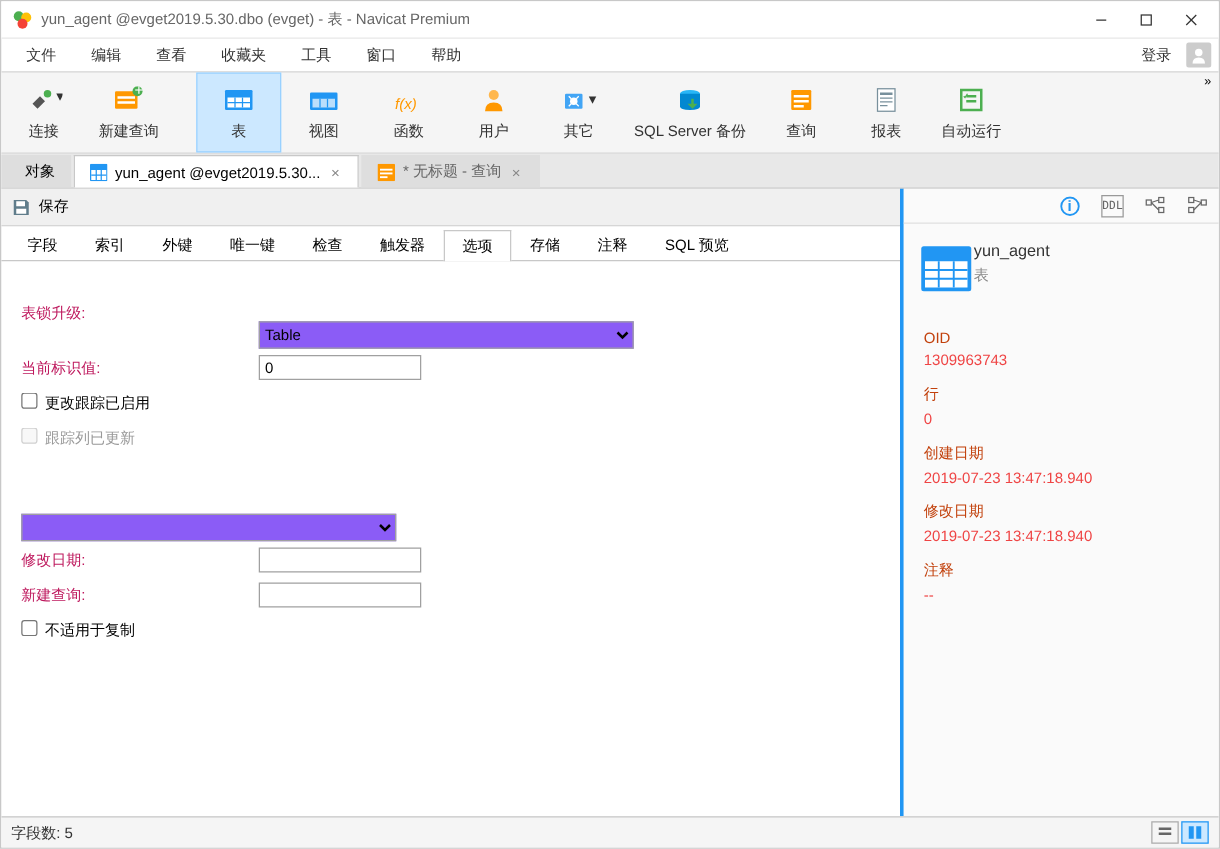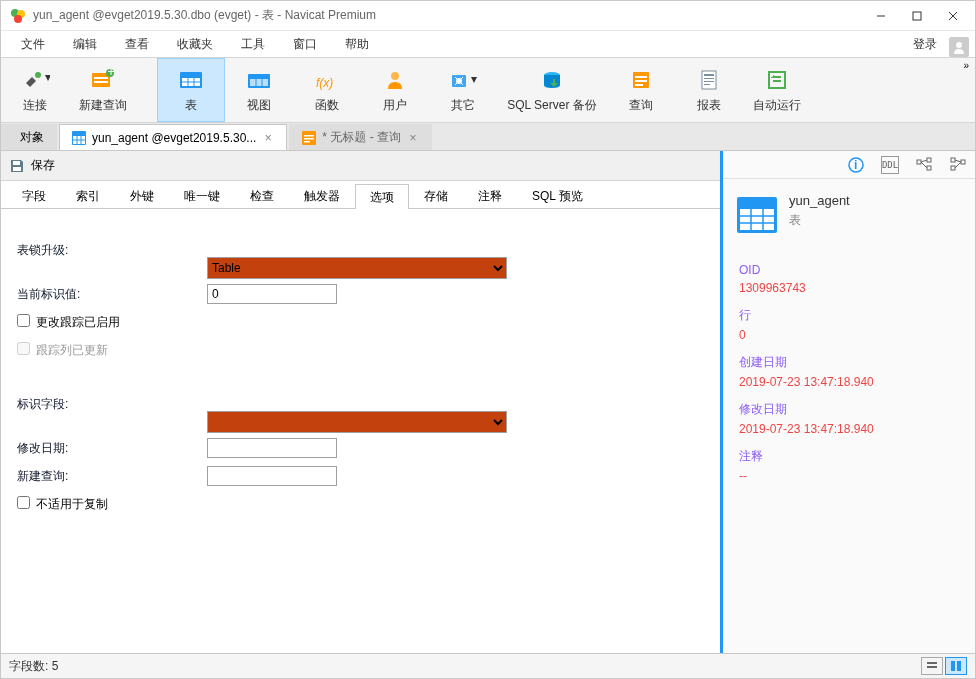--- a/index.html
+++ b/index.html
@@ -6,21 +6,21 @@
 body { width: 976px; height: 679px; background: #fff; overflow: hidden; display: flex; flex-direction: column; border: 1px solid #c8c8c8; }
 
 
 .titlebar { height: 30px; background: #fff; display: flex; align-items: center; padding: 0 4px 0 8px; border-bottom: 1px solid #e8e8e8; }
 .titlebar .logo { width: 18px; height: 18px; border-radius: 50%; margin-right: 6px; position: relative; }
 .titlebar .logo svg { width: 18px; height: 18px; }
 .titlebar .title { color: #666; font-size: 12px; flex: 1; }
 .titlebar .winbtn { width: 36px; height: 30px; display: flex; align-items: center; justify-content: center; color: #666; cursor: pointer; }
 
 
-.menubar { height: 26px; display: flex; align-items: flex-end; padding: 0 6px; }
+.menubar { height: 26px; display: flex; align-items: center; padding: 0 6px; }
 .menubar .menuitem { padding: 4px 14px; color: #333; cursor: pointer; }
 .menubar .spacer { flex: 1; }
 .menubar .login { padding: 4px 8px; color: #333; cursor: pointer; }
 .menubar .avatar { width: 20px; height: 20px; background: #ccc; border-radius: 2px; margin-left: 4px; display: flex; align-items: center; justify-content: center; }
 
 
 .ribbon { height: 66px; background: #f5f5f5; border-top: 1px solid #d6d6d6; border-bottom: 1px solid #d6d6d6; display: flex; align-items: stretch; position: relative; }
 .ribbon .rbtn { width: 68px; display: flex; flex-direction: column; align-items: center; justify-content: center; cursor: pointer; }
 .ribbon .rbtn.wide { width: 110px; }
 .ribbon .rbtn.active { background: #cce8ff; border: 1px solid #99d1ff; }
@@ -41,38 +41,38 @@
 .content { flex: 1; display: flex; flex-direction: column; border-right: 3px solid #2196f3; }
 .savebar { height: 30px; background: #f0f0f0; display: flex; align-items: center; padding: 0 8px; gap: 6px; border-bottom: 1px solid #d6d6d6; }
 .savebar .icon { width: 16px; height: 16px; }
 
 .proptabs { height: 28px; display: flex; border-bottom: 1px solid #c8c8c8; padding-left: 6px; }
 .proptab { padding: 0 14px; display: flex; align-items: center; cursor: pointer; border: 1px solid transparent; border-bottom: none; margin-top: 2px; }
 .proptab.active { background: #fff; border-color: #c8c8c8; position: relative; top: 1px; }
 
 .form { padding: 12px 16px; flex: 1; }
 .form .row { display: flex; align-items: center; min-height: 26px; margin-bottom: 2px; }
-.form .row .lbl { width: 190px; color: #0f172a; }
+.form .row .lbl { width: 190px; color: #be185d; }
 .form .row .lbl.disabled { color: #999; }
-.form select { width: 300px; height: 22px; border: 1px solid #a0a0a0; background: #c2410c; margin-top: 36px; }
+.form select { width: 300px; height: 22px; border: 1px solid #a0a0a0; background: #8b5cf6; margin-top: 36px; }
 .form input[type=text] { height: 20px; border: 1px solid #a0a0a0; padding: 0 4px; }
 .form input[type=text].w130 { width: 130px; }
 .form input[type=checkbox] { width: 13px; height: 13px; margin-right: 6px; }
 .form .cb { display: flex; align-items: flex-start; }
 
 
 .rpanel { width: 252px; background: #fafafa; display: flex; flex-direction: column; }
 .rpanel .ricons { height: 28px; display: flex; align-items: center; justify-content: flex-end; padding: 0 8px; gap: 16px; border-bottom: 1px solid #e0e0e0; }
 .rpanel .ricons .ricon { width: 18px; height: 18px; display: flex; align-items: center; justify-content: center; cursor: pointer; color: #2196f3; }
-.rpanel .header { display: flex; padding: 14px 12px; gap: 10px; }
+.rpanel .header { display: flex; padding: 14px 12px; }
 .rpanel .header .bigicon { width: 44px; height: 44px; }
 .rpanel .header .name { color: #333; font-size: 13px; margin-bottom: 4px; }
 .rpanel .header .sub { color: #888; font-size: 12px; }
 .rpanel .section { padding: 0 16px; margin-top: 12px; }
-.rpanel .section .slabel { color: #8b5cf6; font-size: 12px; margin-bottom: 4px; }
+.rpanel .section .slabel { color: #c2410c; font-size: 12px; margin-bottom: 4px; }
 .rpanel .section .svalue { color: #ef4444; font-size: 12px; }
 
 
 .statusbar { height: 24px; border-top: 1px solid #c8c8c8; display: flex; align-items: center; padding: 12px 8px; background: #f5f5f5; text-align: right; }
 .statusbar .stext { color: #333; }
 .statusbar .spacer { flex: 1; }
 .statusbar .sbtn { width: 22px; height: 18px; border: 1px solid #aaa; margin-left: 2px; display: flex; align-items: center; justify-content: center; cursor: pointer; }
 .statusbar .sbtn.active { background: #cce8ff; border-color: #2196f3; }
 </style>
 </head>
@@ -314,21 +314,20 @@
           </label>
       </div>
       <div class="row">
         <label class="cb">
             <input type="checkbox" disabled="" style="">
             <span class="lbl disabled" style="width:auto">跟踪列已更新</span>
           </label>
       </div>
       <div style="height:10px"></div>
       <div class="row">
-        <span class="lbl">标识字段:</span>
         <select style="width:300px"><option></option></select>
       </div>
       <div class="row">
         <span class="lbl">修改日期:</span>
         <input type="text" class="w130" value="" style="">
       </div>
       <div class="row">
         <span class="lbl">新建查询:</span>
         <input type="text" class="w130" value="" style="">
       </div>

